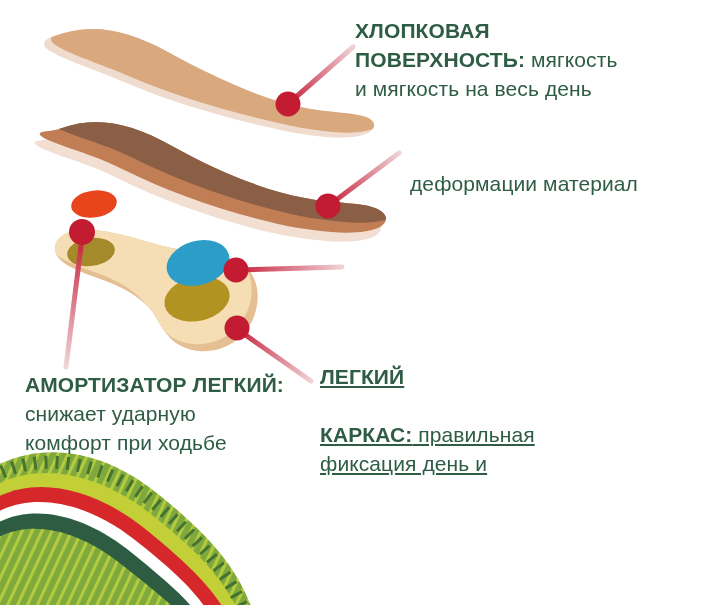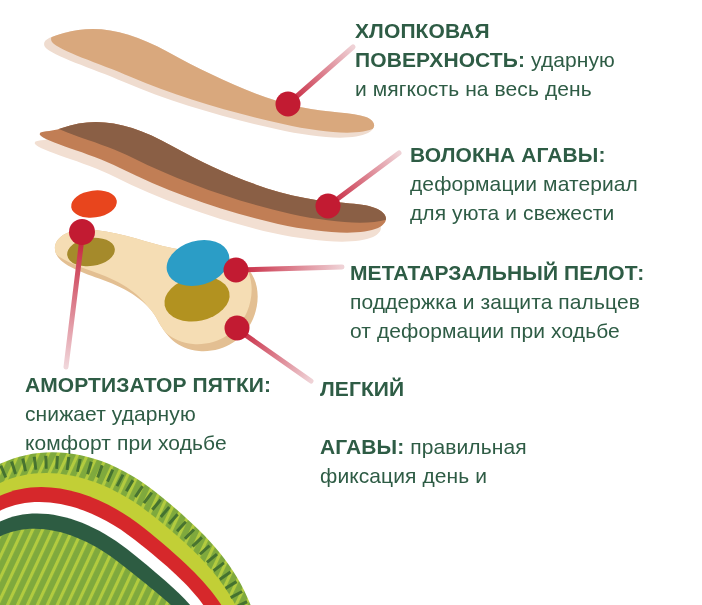--- a/index.html
+++ b/index.html
@@ -17,21 +17,21 @@
     line-height:29px;
     color:#2E5C45;
     white-space:nowrap;
     letter-spacing:.1px;
   }
   .label .b{font-weight:700;}
   .label-cotton{left:355px;top:16px;}
   .label-agave{left:410px;top:140px;}
   .label-pelot{left:350px;top:258px;}
   .label-heel{left:25px;top:370px;}
-  .label-frame{left:320px;top:374px;}
+  .label-frame{left:320px;top:362px;text-decoration:underline;}
 </style>
 </head>
 <body>
 
 <div class="canvas">
 
   <svg class="art" width="702" height="605" viewBox="0 0 702 605">
     <defs>
       <pattern id="hatch" width="9" height="9" patternUnits="userSpaceOnUse" patternTransform="rotate(25)">
         <rect width="9" height="9" fill="#7FA93D"></rect>
@@ -114,18 +114,17 @@
 
     <g fill="#C21B32">
       <circle cx="288" cy="104" r="12.5"></circle>
       <circle cx="328" cy="206" r="12.5"></circle>
       <circle cx="236" cy="270" r="12.5"></circle>
       <circle cx="237" cy="328" r="12.5"></circle>
       <circle cx="82" cy="232" r="13"></circle>
     </g>
   </svg>
 
-  <div class="label label-cotton"><span class="b">ХЛОПКОВАЯ</span><br><span class="b">ПОВЕРХНОСТЬ:</span><span> ударную</span><br><span>и мягкость на весь день</span></div>
-  <div class="label label-agave"><span class="b">ВОЛОКНА АГАВЫ:</span><br><span>деформации материал</span><br><span>для уюта и свежести</span></div>
-  <div class="label label-pelot"><span class="b">МЕТАТАРЗАЛЬНЫЙ ПЕЛОТ:</span><br><span>поддержка и защита пальцев</span><br><span>от деформации при ходьбе</span></div>
-  <div class="label label-heel"><span class="b">АМОРТИЗАТОР ПЯТКИ:</span><br><span>снижает ударную</span><br><span>комфорт при ходьбе</span></div>
-  <div class="label label-frame"><span class="b">ЛЕГКИЙ</span><br><br><span class="b">АГАВЫ:</span><span> правильная</span><br><span>фиксация день и</span><br></div>
+  <div class="label label-cotton"><span class="b">ХЛОПКОВАЯ</span><br><span class="b">ПОВЕРХНОСТЬ:</span><span> мягкость</span><br><span>и мягкость на весь день</span></div>
+  <div class="label label-agave"><br><span>деформации материал</span><br></div>
+  <div class="label label-heel"><span class="b">АМОРТИЗАТОР ЛЕГКИЙ:</span><br><span>снижает ударную</span><br><span>комфорт при ходьбе</span></div>
+  <div class="label label-frame"><span class="b">ЛЕГКИЙ</span><br><br><span class="b">КАРКАС:</span><span> правильная</span><br><span>фиксация день и</span><br></div>
 </div>
 
 </body></html>

